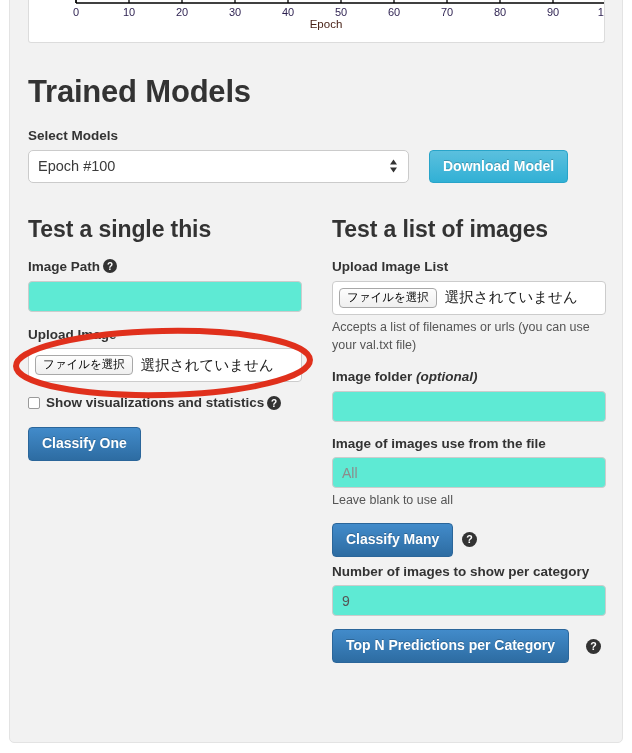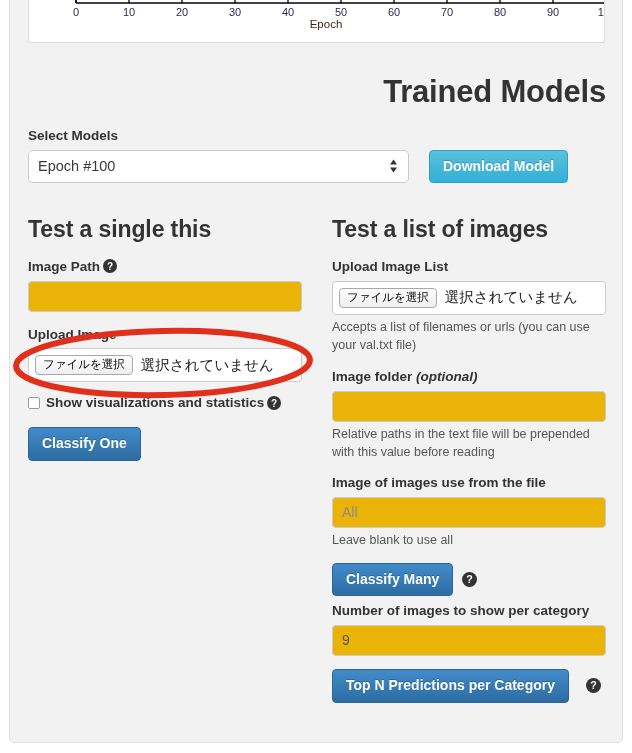--- a/index.html
+++ b/index.html
@@ -47,21 +47,20 @@
     width: 578px;
   }
 
   h1.section-title {
     font-size: 31px;
     font-weight: bold;
     color: #333333;
     margin: 0;
     padding: 18px 0 0 0;
     letter-spacing: -0.2px;
-    text-align: right;
   }
   h2.col-title {
     font-size: 23px;
     font-weight: bold;
     color: #333333;
     margin: 0;
     padding: 0;
     letter-spacing: -0.1px;
   }
   .flabel {
@@ -83,21 +82,21 @@
   }
 
   
   .tinput {
     display: block;
     width: 100%;
     height: 31px;
     padding: 4px 9px;
     font-size: 14px;
     color: #555555;
-    background: #eab308;
+    background: #5eead4;
     border: 1px solid #cccccc;
     border-radius: 4px;
     font-family: "Liberation Sans", sans-serif;
     outline: none;
   }
   .tinput::placeholder { color: #8c8c8c; opacity: 1; }
 
   .select-wrap { position: relative; display: inline-block; }
   .tselect {
     width: 381px;
@@ -325,21 +324,20 @@
             <span class="file-btn">ファイルを選択</span>
             <span class="file-status">選択されていません</span>
           </div>
           <p class="helptext" style="width:272px;">Accepts a list of filenames or urls (you can use your val.txt file)</p>
         </div>
 
         <div style="margin-top:14px;">
           <span class="flabel"><span>Image folder</span>
             <i class="opt">(optional)</i></span>
           <input class="tinput" type="text" style="width: 274px;" placeholder="">
-          <p class="helptext" style="width:274px;">Relative paths in the text file will be prepended with this value before reading</p>
         </div>
 
         <div style="margin-top:13px;">
           <span class="flabel">Image of images use from the file</span>
           <input class="tinput" type="text" style="width: 274px;" placeholder="All">
           <p class="helptext">Leave blank to use all</p>
         </div>
 
         <div style="margin-top:13px; display:flex; align-items:center;">
           <button class="btn btn-primary">Classify Many</button>

